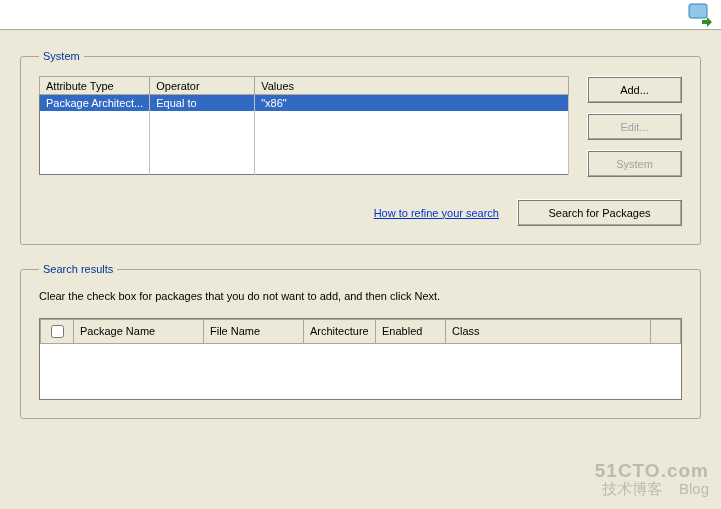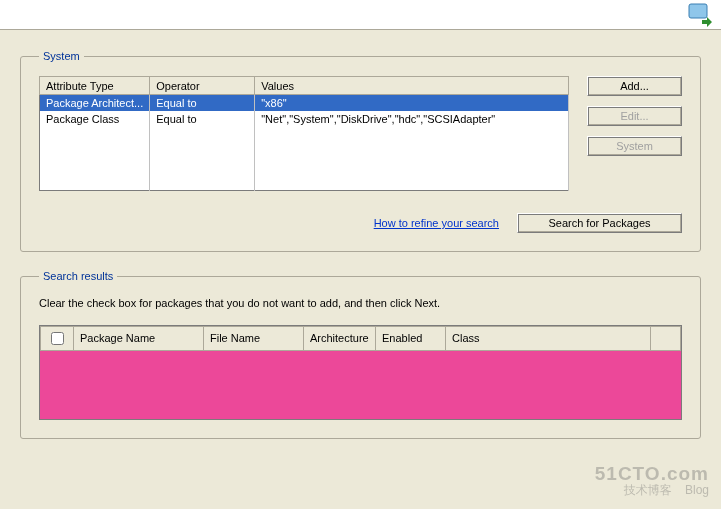--- a/index.html
+++ b/index.html
@@ -85,21 +85,21 @@
     flex-direction: column;
     gap: 10px;
     width: 95px;
   }
   button.win-btn {
     font: inherit;
     background: #ece9d8;
     border: 1px solid #7b7b7b;
     border-top-color: #fff;
     border-left-color: #fff;
-    height: 20px;
+    height: 27px;
     cursor: pointer;
     box-shadow: 1px 1px 0 #7b7b7b inset, -1px -1px 0 #aca899 inset;
   }
   button.win-btn[disabled] {
     color: #a0a0a0;
     cursor: default;
   }
   .refine-row {
     display: flex;
     justify-content: flex-end;
@@ -108,23 +108,23 @@
     margin-top: 22px;
   }
   .refine-row a {
     color: #0033cc;
     text-decoration: underline;
     cursor: pointer;
   }
   .refine-row button.win-btn { width: 165px; }
   .results-table-wrap {
     border: 1px solid #7b7b7b;
-    background: #ec4899;
+    background: #ffffff;
     margin-top: 14px;
-    height: 95px;
+    height: 82px;
     overflow: hidden;
   }
   table.results-header {
     border-collapse: collapse;
     width: 100%;
     background: #ece9d8;
   }
   table.results-header th {
     border: 1px solid #aca899;
     text-align: left;
@@ -143,21 +143,21 @@
     position: absolute;
     right: 12px;
     bottom: 12px;
     color: rgba(100,100,100,.35);
     font-family: Arial, sans-serif;
     text-align: right;
     pointer-events: none;
     line-height: 1.05;
   }
   .watermark .big { font-size: 19px; font-weight:700; letter-spacing:1px;margin-top:20px; }
-  .watermark .sm  { font-size: 12px; }
+  .watermark .sm  { font-size: 15px; }
 </style>
 </head>
 <body>
 
 <div class="top-bar">
   <span class="header-icon">
     <svg width="26" height="24" viewBox="0 0 26 24">
       <rect x="2" y="1" width="18" height="14" rx="2" fill="#8fc6ea" stroke="#3b7fb2"></rect>
       <path d="M15 17 l5 0 l0 -3 l5 5 l-5 5 l0 -3 l-5 0 z" fill="#2f8f2f"></path>
     </svg>
@@ -177,25 +177,20 @@
               <th class="col-attr">Attribute Type</th>
               <th class="col-op">Operator</th>
               <th class="col-val">Values</th>
             </tr>
           </thead>
           <tbody id="attr-rows">
               <tr class="selected">
                 <td class="col-attr">Package Architect...</td>
                 <td class="col-op">Equal to</td>
                 <td class="col-val">"x86"</td>
-              </tr>
-              <tr>
-                <td class="col-attr">Package Class</td>
-                <td class="col-op">Equal to</td>
-                <td class="col-val">"Net","System","DiskDrive","hdc","SCSIAdapter"</td>
               </tr>
               <tr>
                 <td class="col-attr"></td>
                 <td class="col-op"></td>
                 <td class="col-val"></td>
               </tr>
               <tr>
                 <td class="col-attr"></td>
                 <td class="col-op"></td>
                 <td class="col-val"></td>

